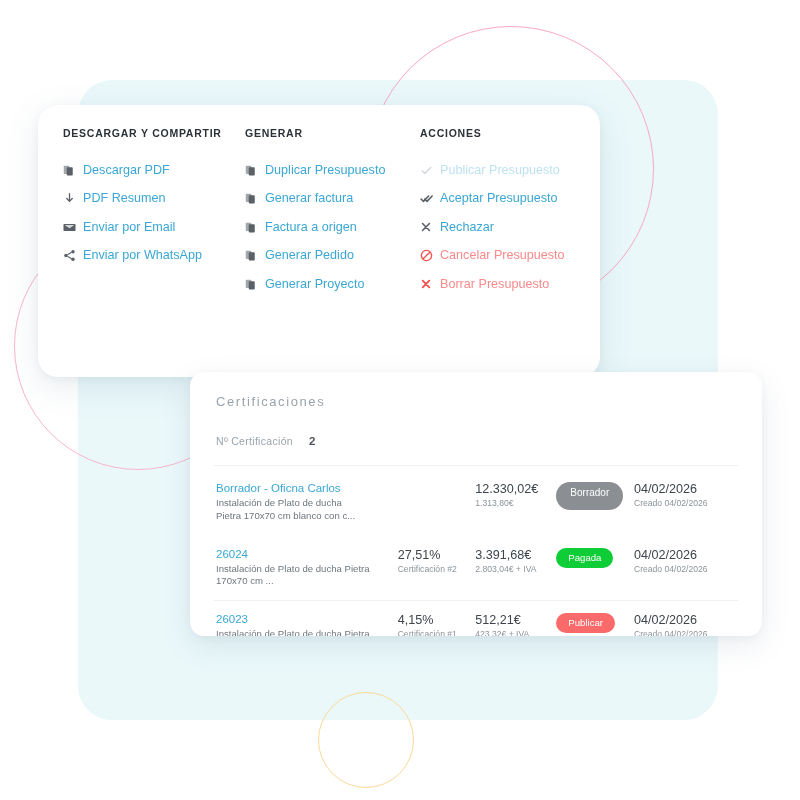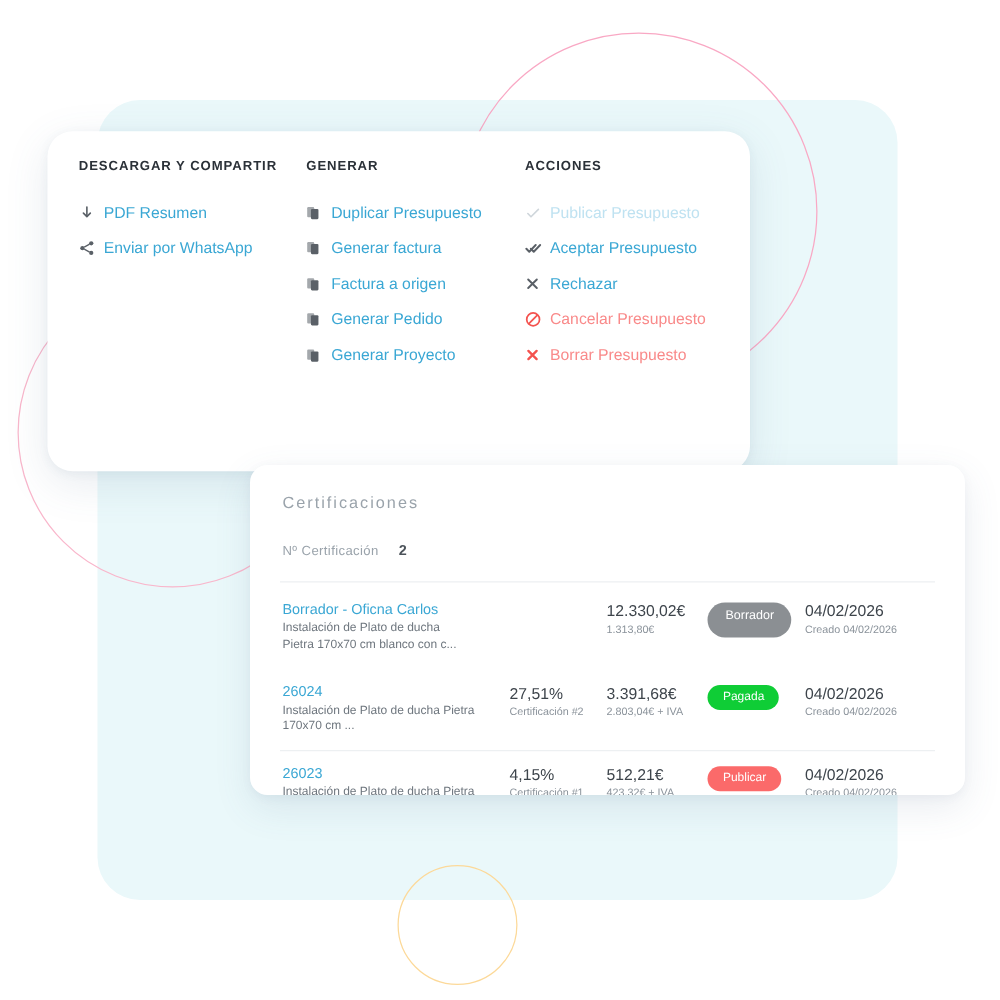--- a/index.html
+++ b/index.html
@@ -88,21 +88,21 @@
   .menu-item.disabled .ico { color: #cfd6db; }
   .menu-item.danger { color: #f98a8a; }
   .menu-item.danger .ico { color: #f4534f; }
   .menu-item .lbl { line-height: 1; }
 
   svg { display: block; }
 
   
   .cert-card {
     position: absolute;
-    left: 200px; top: 372px;
+    left: 190px; top: 372px;
     width: 572px; height: 264px;
     background: #ffffff;
     border-radius: 14px;
     box-shadow: 0 10px 30px rgba(80,110,140,0.12), 0 2px 8px rgba(80,110,140,0.06);
     overflow: hidden;
   }
   .cert-title {
     font-size: 13px;
     color: #9aa3ab;
     letter-spacing: 1.6px;
@@ -201,26 +201,44 @@
   <div class="circle circle-pink"></div>
   <div class="circle circle-pink-2"></div>
   <div class="circle circle-amber"></div>
 
   <div class="menu-card">
     <div class="menu-cols" id="menu-cols">
         <div class="menu-col col-1">
           <div class="col-title">DESCARGAR Y COMPARTIR</div>
           <div class="menu-item">
             <span class="ico">
+              <svg width="12" height="13" viewBox="0 0 16 16" fill="currentColor">
+                <rect x="1" y="1.5" width="7.5" height="11" rx="1.2" opacity="0.55"></rect>
+                <rect x="5" y="3.5" width="8" height="11" rx="1.2"></rect>
+              </svg>
+            </span>
+            <span class="lbl">Descargar PDF</span>
+          </div>
+          <div class="menu-item">
+            <span class="ico">
               <svg width="13" height="13" viewBox="0 0 16 16" fill="none" stroke="currentColor" stroke-width="1.6" stroke-linecap="round" stroke-linejoin="round">
                 <path d="M8 2v9"></path>
                 <path d="M4.6 8l3.4 3.4L11.4 8"></path>
               </svg>
             </span>
             <span class="lbl">PDF Resumen</span>
+          </div>
+          <div class="menu-item">
+            <span class="ico">
+              <svg width="13" height="13" viewBox="0 0 16 16" fill="currentColor">
+                <path d="M1.2 4h13.6v8H1.2z" opacity="0.25"></path>
+                <path d="M1.2 3.6h13.6a.6.6 0 01.6.6v7.6a.6.6 0 01-.6.6H1.2a.6.6 0 01-.6-.6V4.2a.6.6 0 01.6-.6zm.9 1.3L8 8.8l5.9-3.9"></path>
+              </svg>
+            </span>
+            <span class="lbl">Enviar por Email</span>
           </div>
           <div class="menu-item">
             <span class="ico">
               <svg width="13" height="13" viewBox="0 0 16 16" fill="currentColor">
                 <circle cx="12.3" cy="3.3" r="2.1"></circle>
                 <circle cx="3.6" cy="8" r="2.1"></circle>
                 <circle cx="12.3" cy="12.7" r="2.1"></circle>
                 <path d="M5.4 7l5.3-2.9M5.4 9l5.3 2.9" stroke="currentColor" stroke-width="1.3"></path>
               </svg>
             </span>

